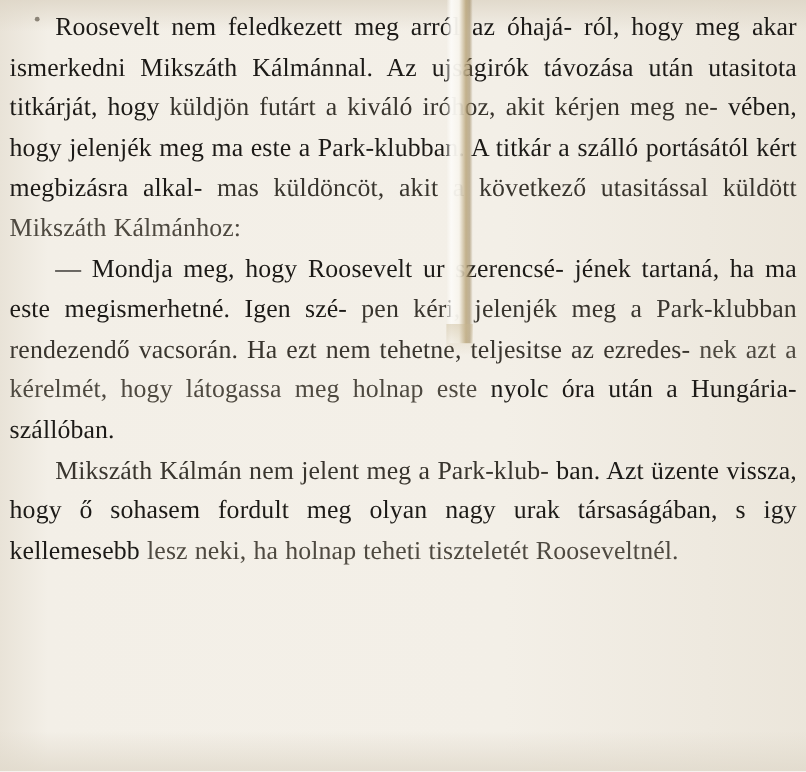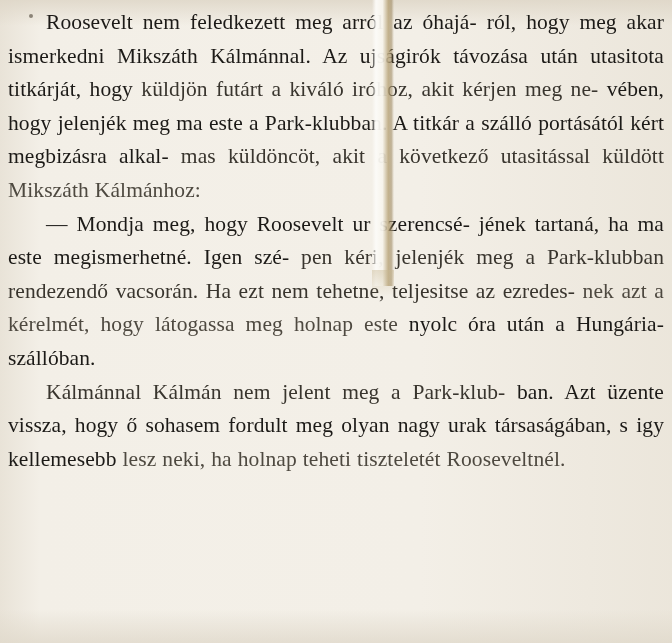--- a/index.html
+++ b/index.html
@@ -132,21 +132,21 @@
     <p class="para">
       <span class="indent"></span><span>— Mondja meg, hogy Roosevelt ur szerencsé-</span>
       <span>jének tartaná, ha ma este megismerhetné. Igen szé-</span>
       <span class="fade-1">pen kéri, jelenjék meg a Park-klubban rendezendő</span>
       <span class="fade-1">vacsorán. Ha ezt nem tehetne, teljesitse az ezredes-</span>
       <span class="fade-2">nek azt a kérelmét, hogy látogassa meg holnap este</span>
       <span>nyolc óra után a Hungária-szállóban.</span>
     </p>
 
     <p class="para">
-      <span class="indent"></span><span class="fade-1">Kálmánnal Kálmán nem jelent meg a Park-klub-</span>
+      <span class="indent"></span><span class="fade-1">Mikszáth Kálmán nem jelent meg a Park-klub-</span>
       <span>ban. Azt üzente vissza, hogy ő sohasem fordult meg</span>
       <span>olyan nagy urak társaságában, s igy kellemesebb</span>
       <span class="fade-2">lesz neki, ha holnap teheti tiszteletét Rooseveltnél.</span>
     </p>
 
   </div>
 
   <div id="fold-artifact"></div>
   <div id="fold-artifact-soft"></div>
   <div id="speck"></div>

